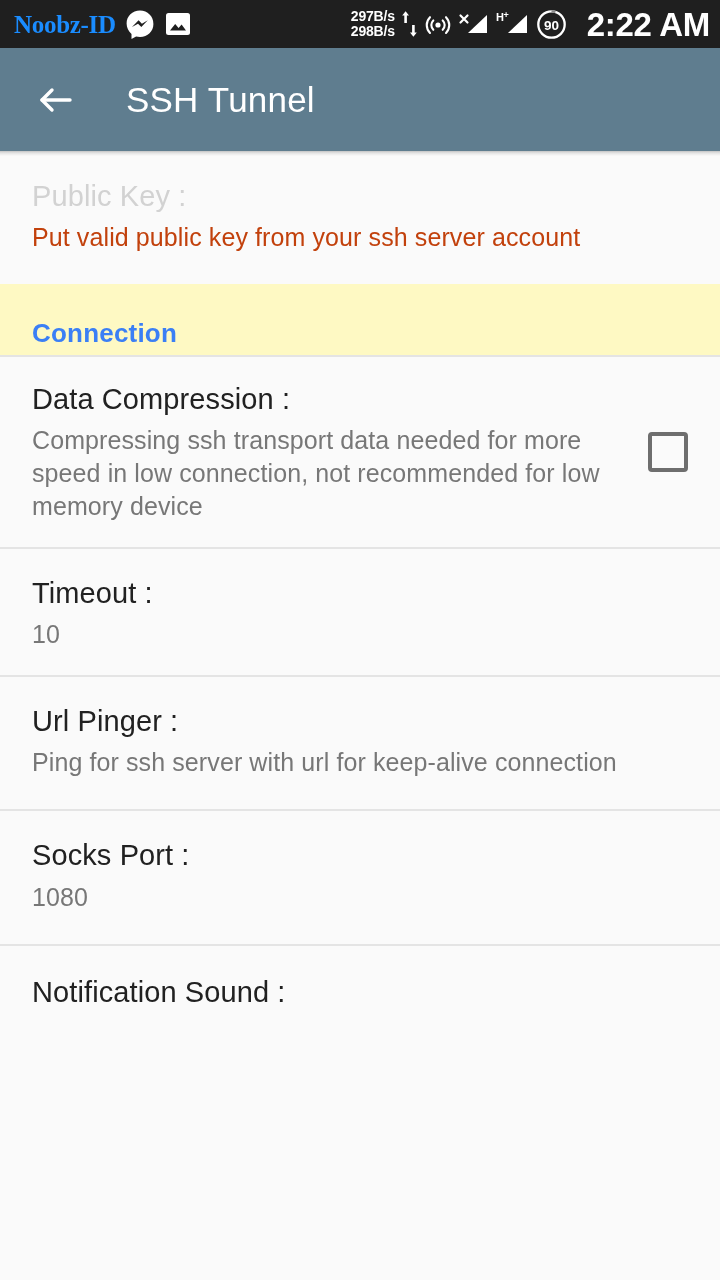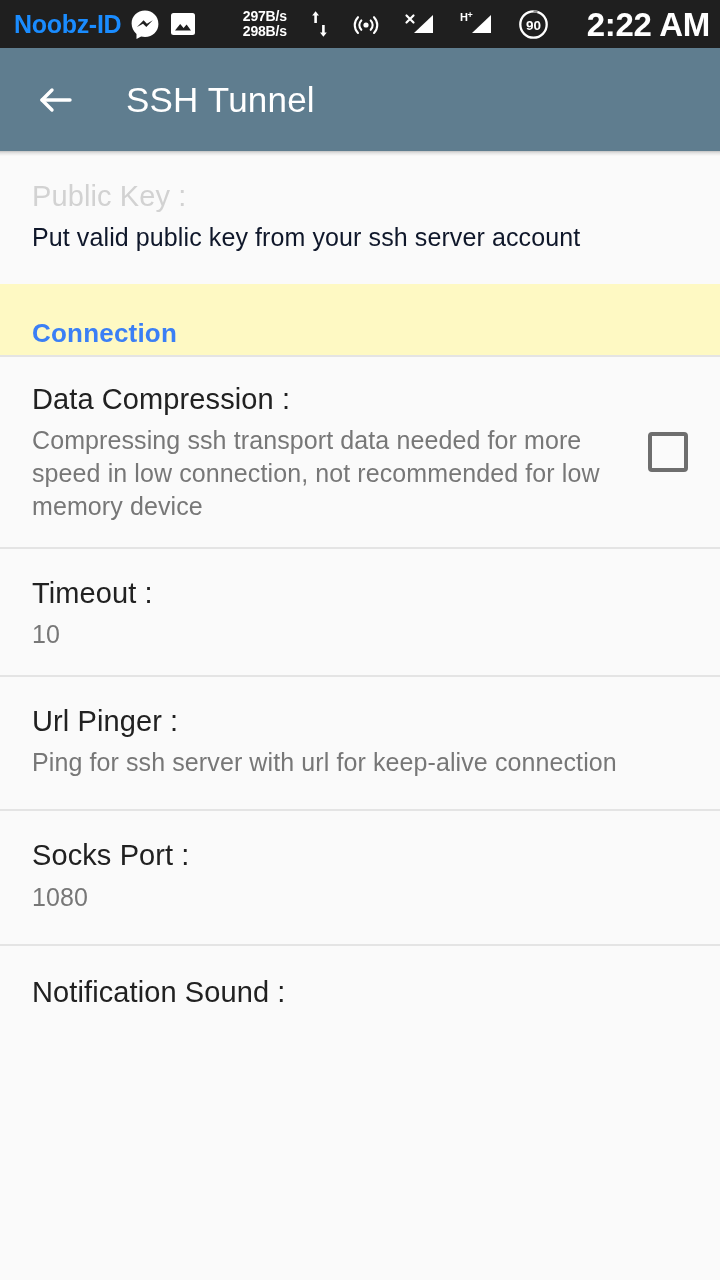--- a/index.html
+++ b/index.html
@@ -29,20 +29,21 @@
     align-items: center;
     padding: 0 10px 0 14px;
     color: #ffffff;
   }
 
   .status-left {
     display: flex;
     align-items: center;
     gap: 9px;
     flex: 0 0 auto;
+    font-family: Liberation Serif, serif;
   }
 
   .carrier-label {
     color: #1a8cff;
     font-size: 25px;
     font-weight: bold;
     letter-spacing: -0.3px;
     line-height: 1;
   }
 
@@ -55,21 +56,21 @@
   .icon-gallery {
     width: 28px;
     height: 28px;
     display: block;
   }
 
   .status-right {
     margin-left: auto;
     display: flex;
     align-items: center;
-    gap: 24px;
+    gap: 6px;
   }
 
   .net-speed {
     display: flex;
     flex-direction: column;
     justify-content: center;
     line-height: 1.08;
     font-size: 14px;
     font-weight: bold;
     letter-spacing: -0.2px;
@@ -153,21 +154,21 @@
   .pref-summary {
     font-size: 25px;
     color: #777777;
     line-height: 1.32;
     margin-top: 6px;
     letter-spacing: 0.1px;
   }
 
   
   .row-disabled .pref-title { color: #d2d2d2; }
-  .row-disabled .pref-summary { color: #0f172a; }
+  .row-disabled .pref-summary { color: #c2410c; }
 
   .divider {
     height: 2px;
     background: #e4e4e4;
     width: 100%;
   }
 
   .section-header {
     padding: 34px 32px 6px 32px;
     font-size: 26px;

